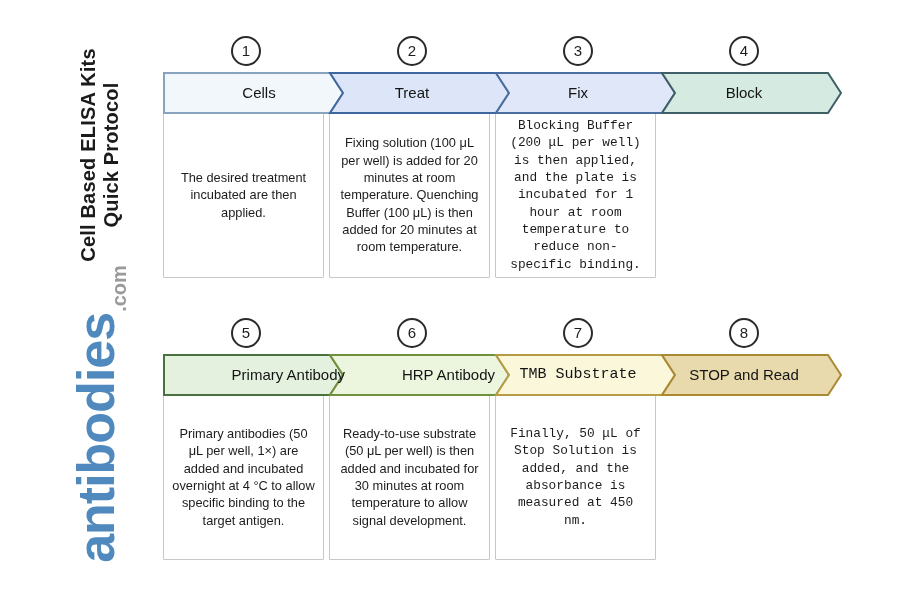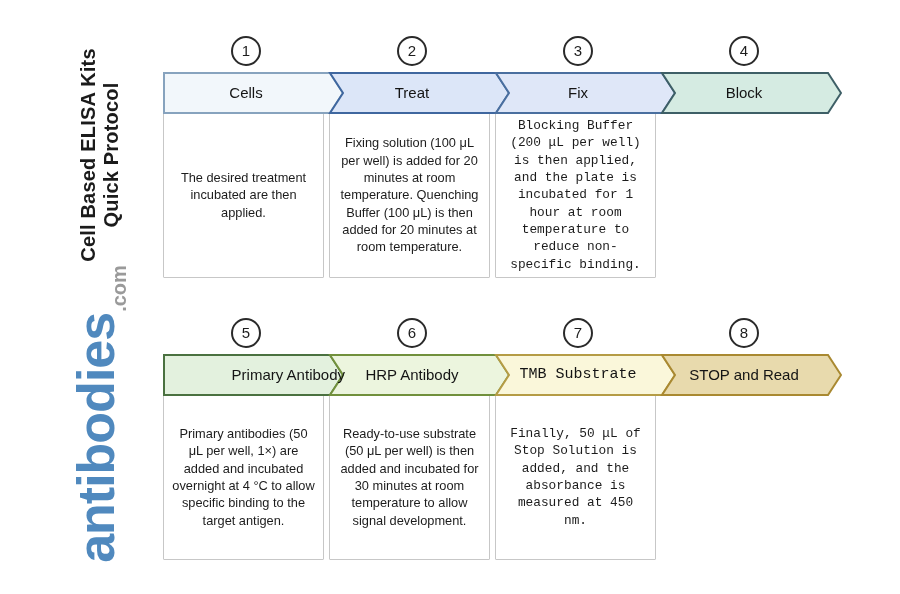--- a/index.html
+++ b/index.html
@@ -75,21 +75,21 @@
           <div class="circle" style="left: 400px;">3</div>
           <div class="circle" style="left: 566px;">4</div>
         </div>
         <div class="arrowband">
           <svg width="679" height="42">
             <path d="M1,1 L167,1 L180,21 L167,41 L1,41 Z" fill="#f2f7fb" stroke="#87a3be" stroke-width="2"></path>
             <path d="M167,1 L333,1 L346,21 L333,41 L167,41 L180,21 Z" fill="#dce6f8" stroke="#3f679f" stroke-width="2"></path>
             <path d="M333,1 L499,1 L512,21 L499,41 L333,41 L346,21 Z" fill="#dfe7f8" stroke="#4a6f9f" stroke-width="2"></path>
             <path d="M499,1 L665,1 L678,21 L665,41 L499,41 L512,21 Z" fill="#d5ebe2" stroke="#3e5f66" stroke-width="2"></path>
           </svg>
-          <div class="step-label" style="left: 0px;">Cells</div>
+          <div class="step-label" style="left: 0px; padding-left: 13px;">Cells</div>
           <div class="step-label" style="left: 332px;">Fix</div>
           <div class="step-label" style="left: 166px;">Treat</div>
           <div class="step-label" style="left: 498px;">Block</div>
         </div>
         <div class="boxes">
           <div class="desc-box">The desired treatment incubated are then applied.</div>
           <div class="desc-box">Fixing solution (100 μL per well) is added for 20 minutes at room temperature. Quenching Buffer (100 μL) is then added for 20 minutes at room temperature.</div>
           <div class="desc-box">Blocking Buffer (200 μL per well) is then applied, and the plate is incubated for 1 hour at room temperature to reduce non-specific binding.</div>
         </div>
       </section>
@@ -101,21 +101,21 @@
           <div class="circle" style="left: 566px;">8</div>
         </div>
         <div class="arrowband">
           <svg width="679" height="42">
             <path d="M1,1 L167,1 L180,21 L167,41 L1,41 Z" fill="#e3f1de" stroke="#4a7140" stroke-width="2"></path>
             <path d="M167,1 L333,1 L346,21 L333,41 L167,41 L180,21 Z" fill="#ecf5de" stroke="#71903c" stroke-width="2"></path>
             <path d="M333,1 L499,1 L512,21 L499,41 L333,41 L346,21 Z" fill="#faf7da" stroke="#b59c45" stroke-width="2"></path>
             <path d="M499,1 L665,1 L678,21 L665,41 L499,41 L512,21 Z" fill="#e8daad" stroke="#a98931" stroke-width="2"></path>
           </svg>
           <div class="step-label" style="left: 16px; text-align: right;">Primary Antibody</div>
-          <div class="step-label" style="left: 166px;">HRP Antibody</div>
+          <div class="step-label" style="left: 166px; text-align: right;">HRP Antibody</div>
           <div class="step-label" style="left: 332px; font-family: Liberation Mono, monospace;">TMB Substrate</div>
           <div class="step-label" style="left: 498px;">STOP and Read</div>
         </div>
         <div class="boxes">
           <div class="desc-box">Primary antibodies (50 μL per well, 1×) are added and incubated overnight at 4 °C to allow specific binding to the target antigen.</div>
           <div class="desc-box">Ready-to-use substrate (50 μL per well) is then added and incubated for 30 minutes at room temperature to allow signal development.</div>
           <div class="desc-box">Finally, 50 μL of Stop Solution is added, and the absorbance is measured at 450 nm.</div>
         </div>
       </section>
   </div>

